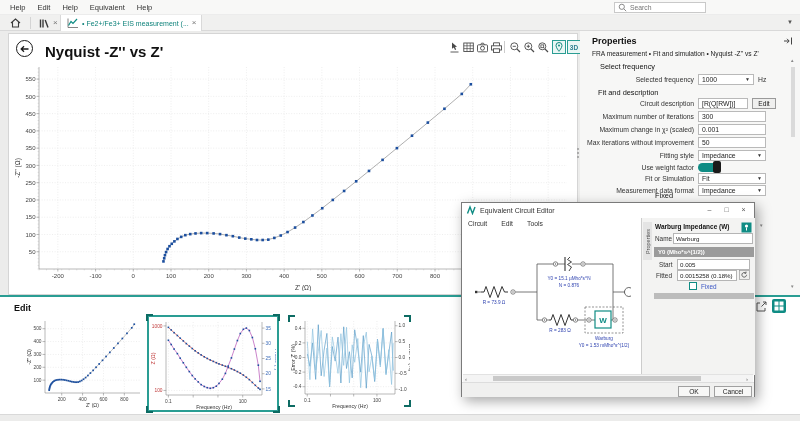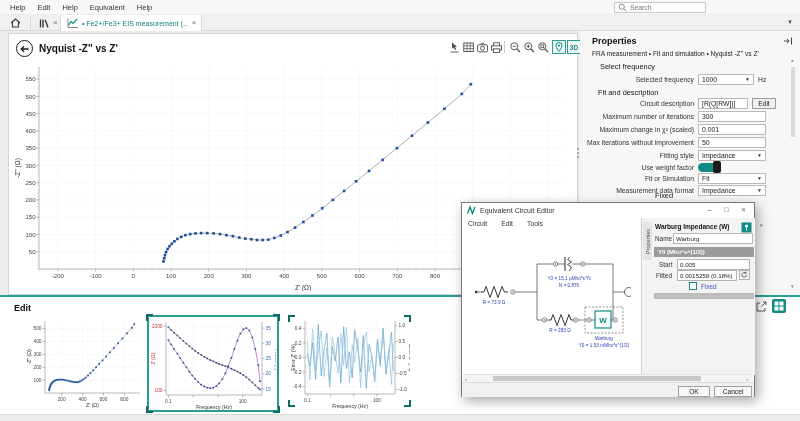--- a/index.html
+++ b/index.html
@@ -17,21 +17,21 @@
   .tab{position:absolute;top:0;height:16px;display:flex;align-items:center;gap:3px;padding:0 5px}
   .tab .x{font-size:8px;color:#777;line-height:8px}
   .tab-active{background:#fff;border-right:1px solid #d9d9d9;border-left:1px solid #d9d9d9}
   .tab-label{font-size:7px;color:#0f837b;white-space:nowrap}
   .tab-sep{position:absolute;top:2px;width:1px;height:12px;background:#d4d4d4}
   .overflow-car{position:absolute;top:4px;font-size:6px;color:#555}
 
   
   .plot-card{left:8px;top:33px;width:570px;height:262px;background:#fff;border:1px solid #d5d5d5}
   .back-btn{left:7px;top:6px;width:17px;height:17px;border:1.4px solid #1a1a1a;border-radius:50%;display:flex;align-items:center;justify-content:center}
-  .plot-title{left:30px;top:9px;font-size:10px;font-weight:bold;color:#111}
+  .plot-title{left:36px;top:9px;font-size:15px;font-weight:bold;color:#111}
   .ptool{top:6px;width:14px;height:14px;display:flex;align-items:center;justify-content:center}
   .ptool-active{border:1px solid #2a9d93;background:#eaf6f4}
   .tool-sep{left:495px;top:7px;width:1px;height:12px;background:#ccc}
   .btn3d{font-size:6.5px;font-weight:bold;color:#2c7f8f}
 
   
   .props{left:580px;top:31px;width:220px;height:264px;background:#f7f7f6}
   .props-title{left:12px;top:5px;font-size:9px;font-weight:bold;color:#111}
   .breadcrumb{left:12px;top:19px;font-size:6.6px;color:#222;white-space:nowrap}
   .psection{position:absolute;font-size:7.4px;font-weight:normal;color:#111}

